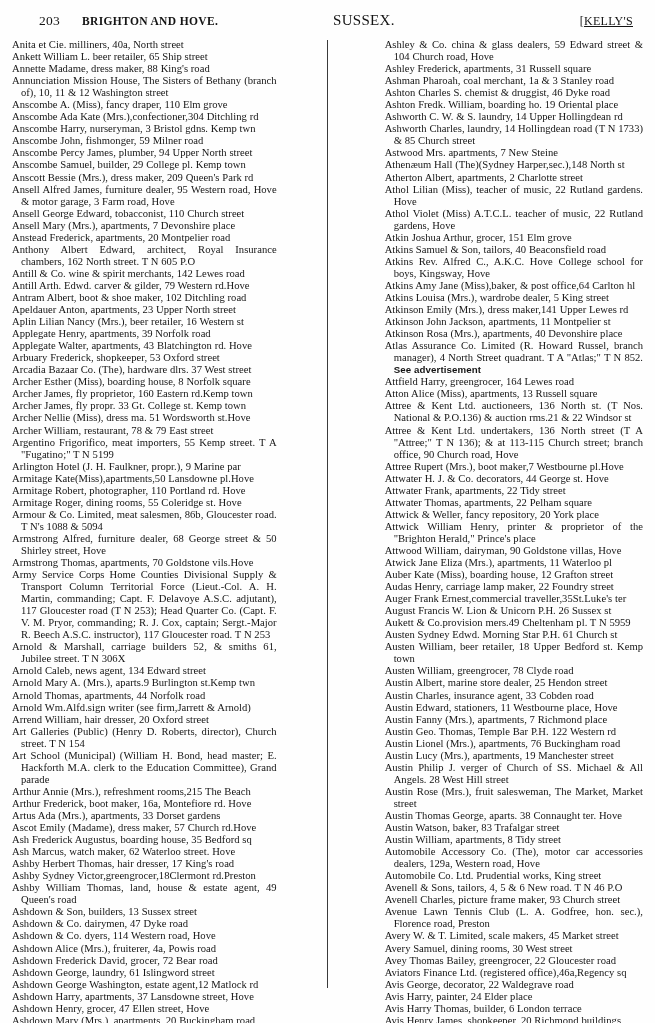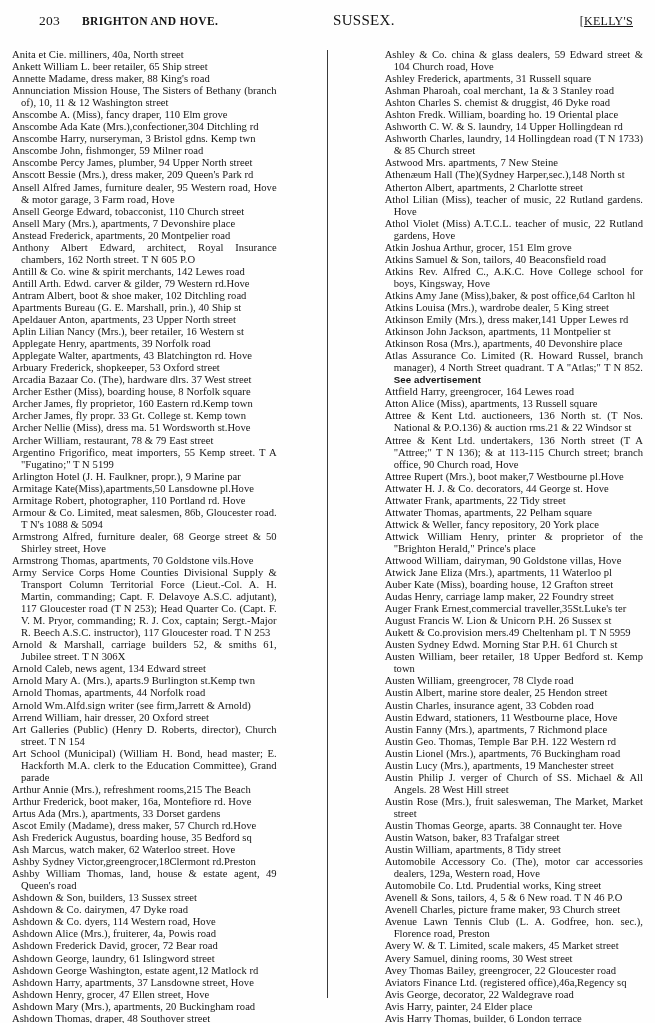--- a/index.html
+++ b/index.html
@@ -61,21 +61,21 @@
     top: 1px;
     font-size: 12px;
     letter-spacing: 0.3px;
     text-decoration: underline;
   }
 
   
   .columns {
     position: relative;
     display: flex;
-    margin-top: 16px;
+    margin-top: 6px;
     height: 975px;
     gap: 44px;
   }
   .col {
     width: 300px;
     box-sizing: border-box;
   }
   .col-left { padding-right: 6px; }
   .col-right { padding-left: 13px; }
   .rule {
@@ -121,63 +121,65 @@
     <div class="col col-left">
         <p class="entry">Anita et Cie. milliners, 40a, North street</p>
         <p class="entry">Ankett William L. beer retailer, 65 Ship street</p>
         <p class="entry">Annette Madame, dress maker, 88 King's road</p>
         <p class="entry">Annunciation Mission House, The Sisters of Bethany (branch of), 10, 11 &amp; 12 Washington street</p>
         <p class="entry">Anscombe A. (Miss), fancy draper, 110 Elm grove</p>
         <p class="entry">Anscombe Ada Kate (Mrs.),confectioner,304 Ditchling rd</p>
         <p class="entry">Anscombe Harry, nurseryman, 3 Bristol gdns. Kemp twn</p>
         <p class="entry">Anscombe John, fishmonger, 59 Milner road</p>
         <p class="entry">Anscombe Percy James, plumber, 94 Upper North street</p>
+        <p class="entry">Anscombe Samuel, builder, 29 College pl. Kemp town</p>
         <p class="entry">Anscott Bessie (Mrs.), dress maker, 209 Queen's Park rd</p>
         <p class="entry">Ansell Alfred James, furniture dealer, 95 Western road, Hove &amp; motor garage, 3 Farm road, Hove</p>
         <p class="entry">Ansell George Edward, tobacconist, 110 Church street</p>
         <p class="entry">Ansell Mary (Mrs.), apartments, 7 Devonshire place</p>
         <p class="entry">Anstead Frederick, apartments, 20 Montpelier road</p>
         <p class="entry">Anthony Albert Edward, architect, Royal Insurance chambers, 162 North street.  T N 605 P.O</p>
         <p class="entry">Antill &amp; Co. wine &amp; spirit merchants, 142 Lewes road</p>
         <p class="entry">Antill Arth. Edwd. carver &amp; gilder, 79 Western rd.Hove</p>
         <p class="entry">Antram Albert, boot &amp; shoe maker, 102 Ditchling road</p>
-        <p class="entry">Apartments Bureau (G. E. Marshall, prin.), 40 Ship st</p>
         <p class="entry">Apeldauer Anton, apartments, 23 Upper North street</p>
         <p class="entry">Aplin Lilian Nancy (Mrs.), beer retailer, 16 Western st</p>
         <p class="entry">Applegate Henry, apartments, 39 Norfolk road</p>
         <p class="entry">Applegate Walter, apartments, 43 Blatchington rd. Hove</p>
         <p class="entry">Arbuary Frederick, shopkeeper, 53 Oxford street</p>
         <p class="entry">Arcadia Bazaar Co. (The), hardware dlrs. 37 West street</p>
         <p class="entry">Archer Esther (Miss), boarding house, 8 Norfolk square</p>
         <p class="entry">Archer James, fly proprietor, 160 Eastern rd.Kemp town</p>
         <p class="entry">Archer James, fly propr. 33 Gt. College st. Kemp town</p>
         <p class="entry">Archer Nellie (Miss), dress ma. 51 Wordsworth st.Hove</p>
         <p class="entry">Archer William, restaurant, 78 &amp; 79 East street</p>
         <p class="entry">Argentino Frigorifico, meat importers, 55 Kemp street.  T A "Fugatino;" T N 5199</p>
         <p class="entry">Arlington Hotel (J. H. Faulkner, propr.), 9 Marine par</p>
         <p class="entry">Armitage Kate(Miss),apartments,50 Lansdowne pl.Hove</p>
         <p class="entry">Armitage Robert, photographer, 110 Portland rd. Hove</p>
+        <p class="entry">Armitage Roger, dining rooms, 55 Coleridge st. Hove</p>
         <p class="entry">Armour &amp; Co. Limited, meat salesmen, 86b, Gloucester road.  T N's 1088 &amp; 5094</p>
         <p class="entry">Armstrong Alfred, furniture dealer, 68 George street &amp; 50 Shirley street, Hove</p>
         <p class="entry">Armstrong Thomas, apartments, 70 Goldstone vils.Hove</p>
         <p class="entry">Army Service Corps Home Counties Divisional Supply &amp; Transport Column Territorial Force (Lieut.-Col. A. H. Martin, commanding; Capt. F. Delavoye A.S.C. adjutant), 117 Gloucester road (T N 253); Head Quarter Co. (Capt. F. V. M. Pryor, commanding; R. J. Cox, captain; Sergt.-Major R. Beech A.S.C. instructor), 117 Gloucester road.  T N 253</p>
         <p class="entry">Arnold &amp; Marshall, carriage builders 52, &amp; smiths 61, Jubilee street.  T N 306X</p>
         <p class="entry">Arnold Caleb, news agent, 134 Edward street</p>
         <p class="entry">Arnold Mary A. (Mrs.), aparts.9 Burlington st.Kemp twn</p>
         <p class="entry">Arnold Thomas, apartments, 44 Norfolk road</p>
         <p class="entry">Arnold Wm.Alfd.sign writer (see firm,Jarrett &amp; Arnold)</p>
         <p class="entry">Arrend William, hair dresser, 20 Oxford street</p>
         <p class="entry">Art Galleries (Public) (Henry D. Roberts, director), Church street.  T N 154</p>
         <p class="entry">Art School (Municipal) (William H. Bond, head master; E. Hackforth M.A. clerk to the Education Committee), Grand parade</p>
         <p class="entry">Arthur Annie (Mrs.), refreshment rooms,215 The Beach</p>
         <p class="entry">Arthur Frederick, boot maker, 16a, Montefiore rd. Hove</p>
         <p class="entry">Artus Ada (Mrs.), apartments, 33 Dorset gardens</p>
         <p class="entry">Ascot Emily (Madame), dress maker, 57 Church rd.Hove</p>
         <p class="entry">Ash Frederick Augustus, boarding house, 35 Bedford sq</p>
         <p class="entry">Ash Marcus, watch maker, 62 Waterloo street. Hove</p>
+        <p class="entry">Ashby Herbert Thomas, hair dresser, 17 King's road</p>
         <p class="entry">Ashby Sydney Victor,greengrocer,18Clermont rd.Preston</p>
         <p class="entry">Ashby William Thomas, land, house &amp; estate agent, 49 Queen's road</p>
         <p class="entry">Ashdown &amp; Son, builders, 13 Sussex street</p>
         <p class="entry">Ashdown &amp; Co. dairymen, 47 Dyke road</p>
         <p class="entry">Ashdown &amp; Co. dyers, 114 Western road, Hove</p>
         <p class="entry">Ashdown Alice (Mrs.), fruiterer, 4a, Powis road</p>
         <p class="entry">Ashdown Frederick David, grocer, 72 Bear road</p>
         <p class="entry">Ashdown George, laundry, 61 Islingword street</p>
         <p class="entry">Ashdown George Washington, estate agent,12 Matlock rd</p>
         <p class="entry">Ashdown Harry, apartments, 37 Lansdowne street, Hove</p>

